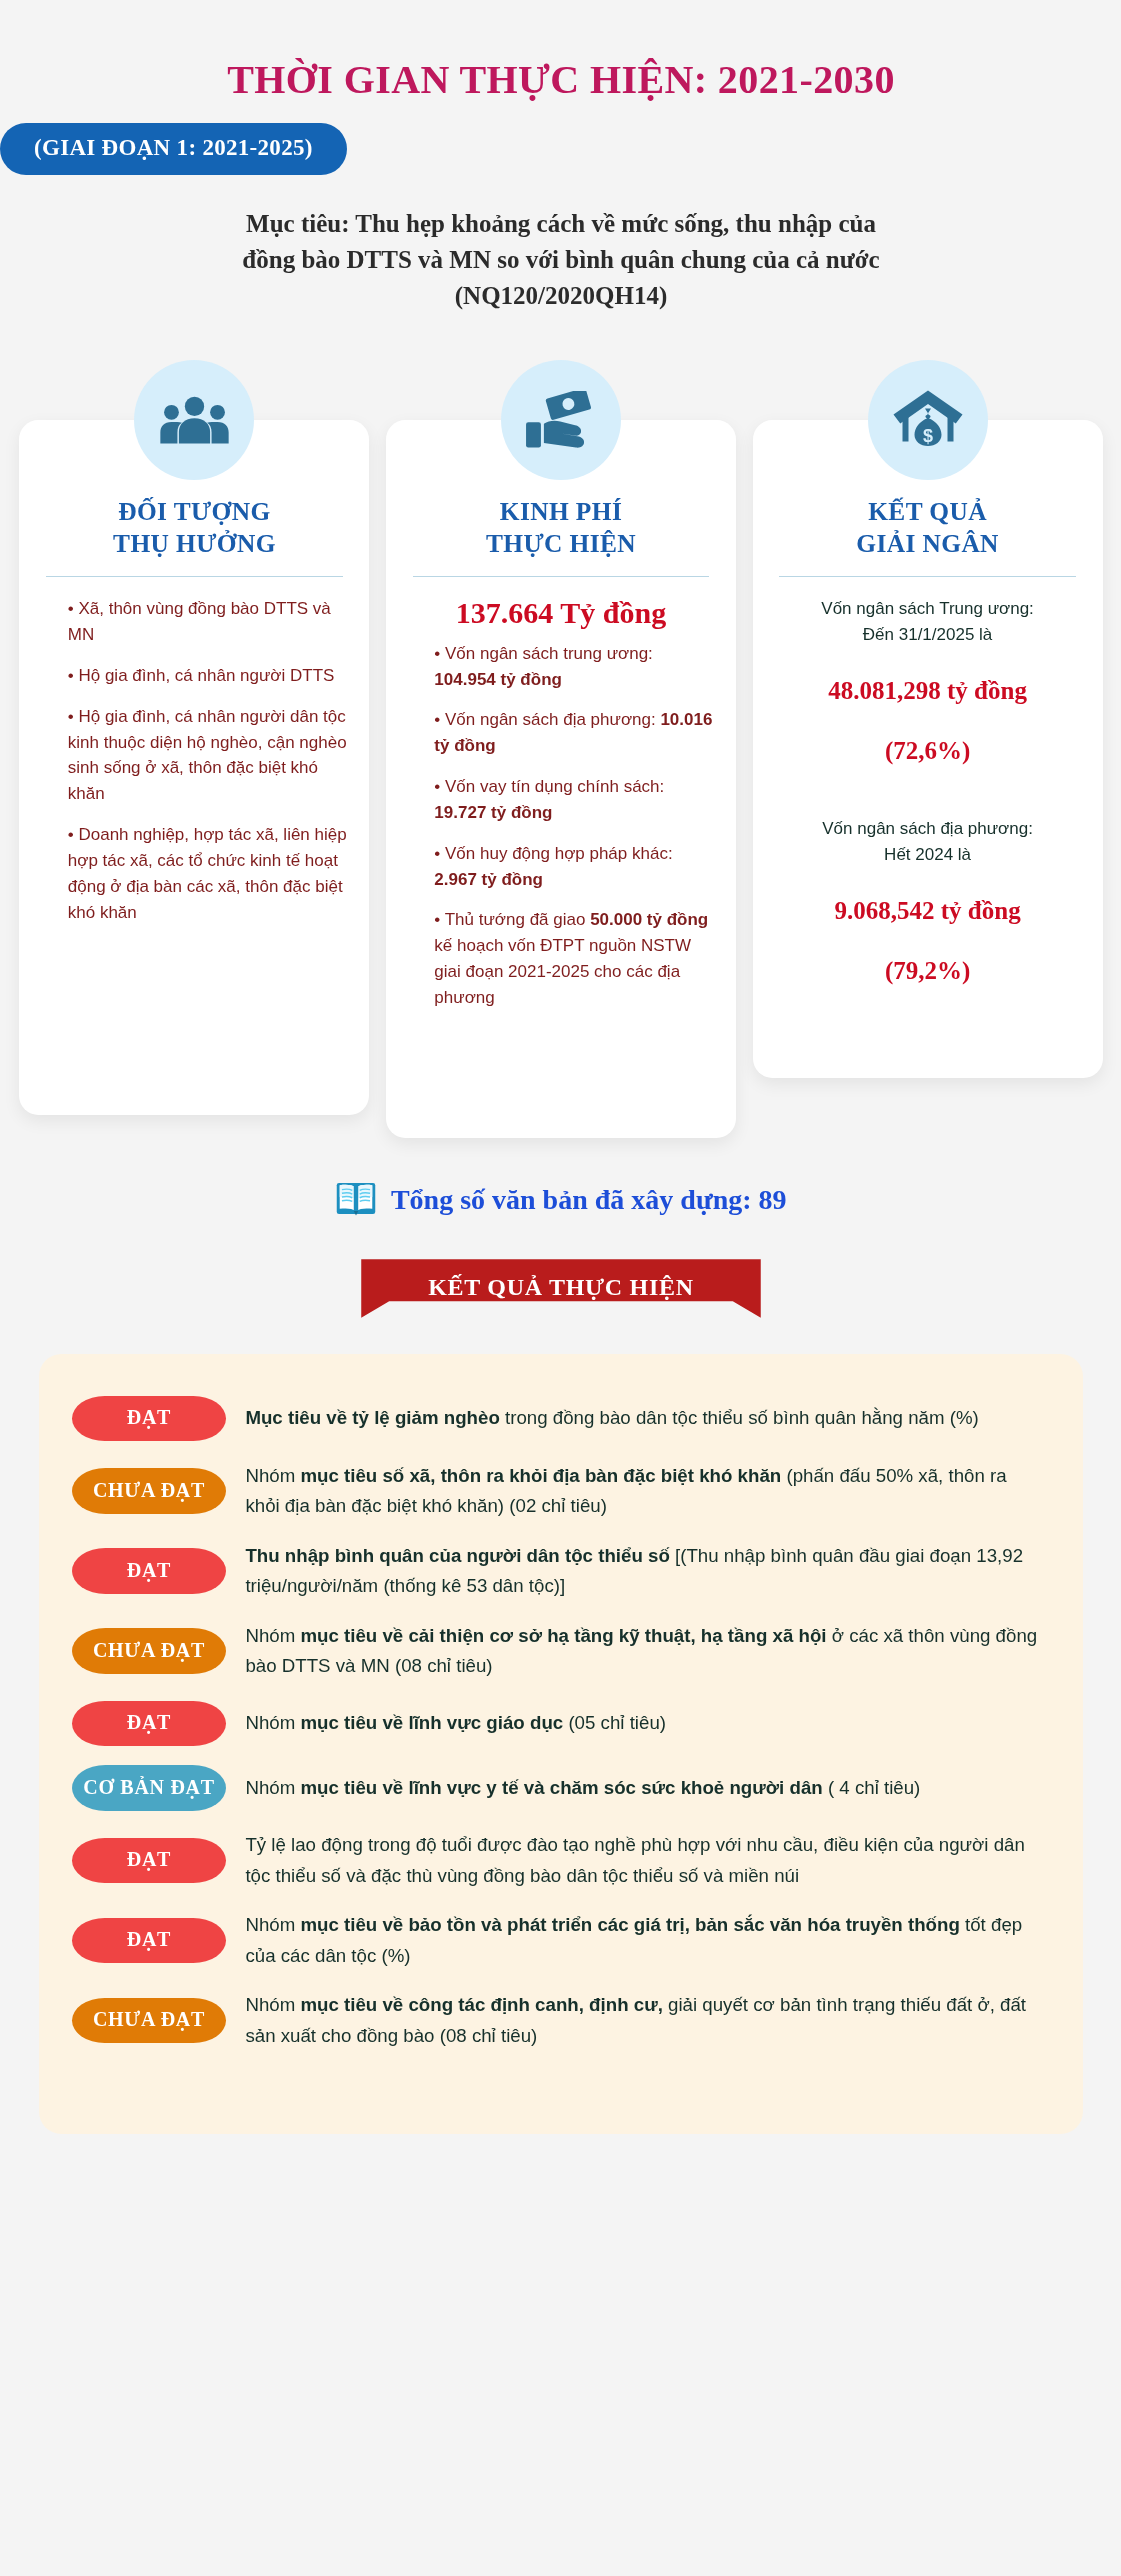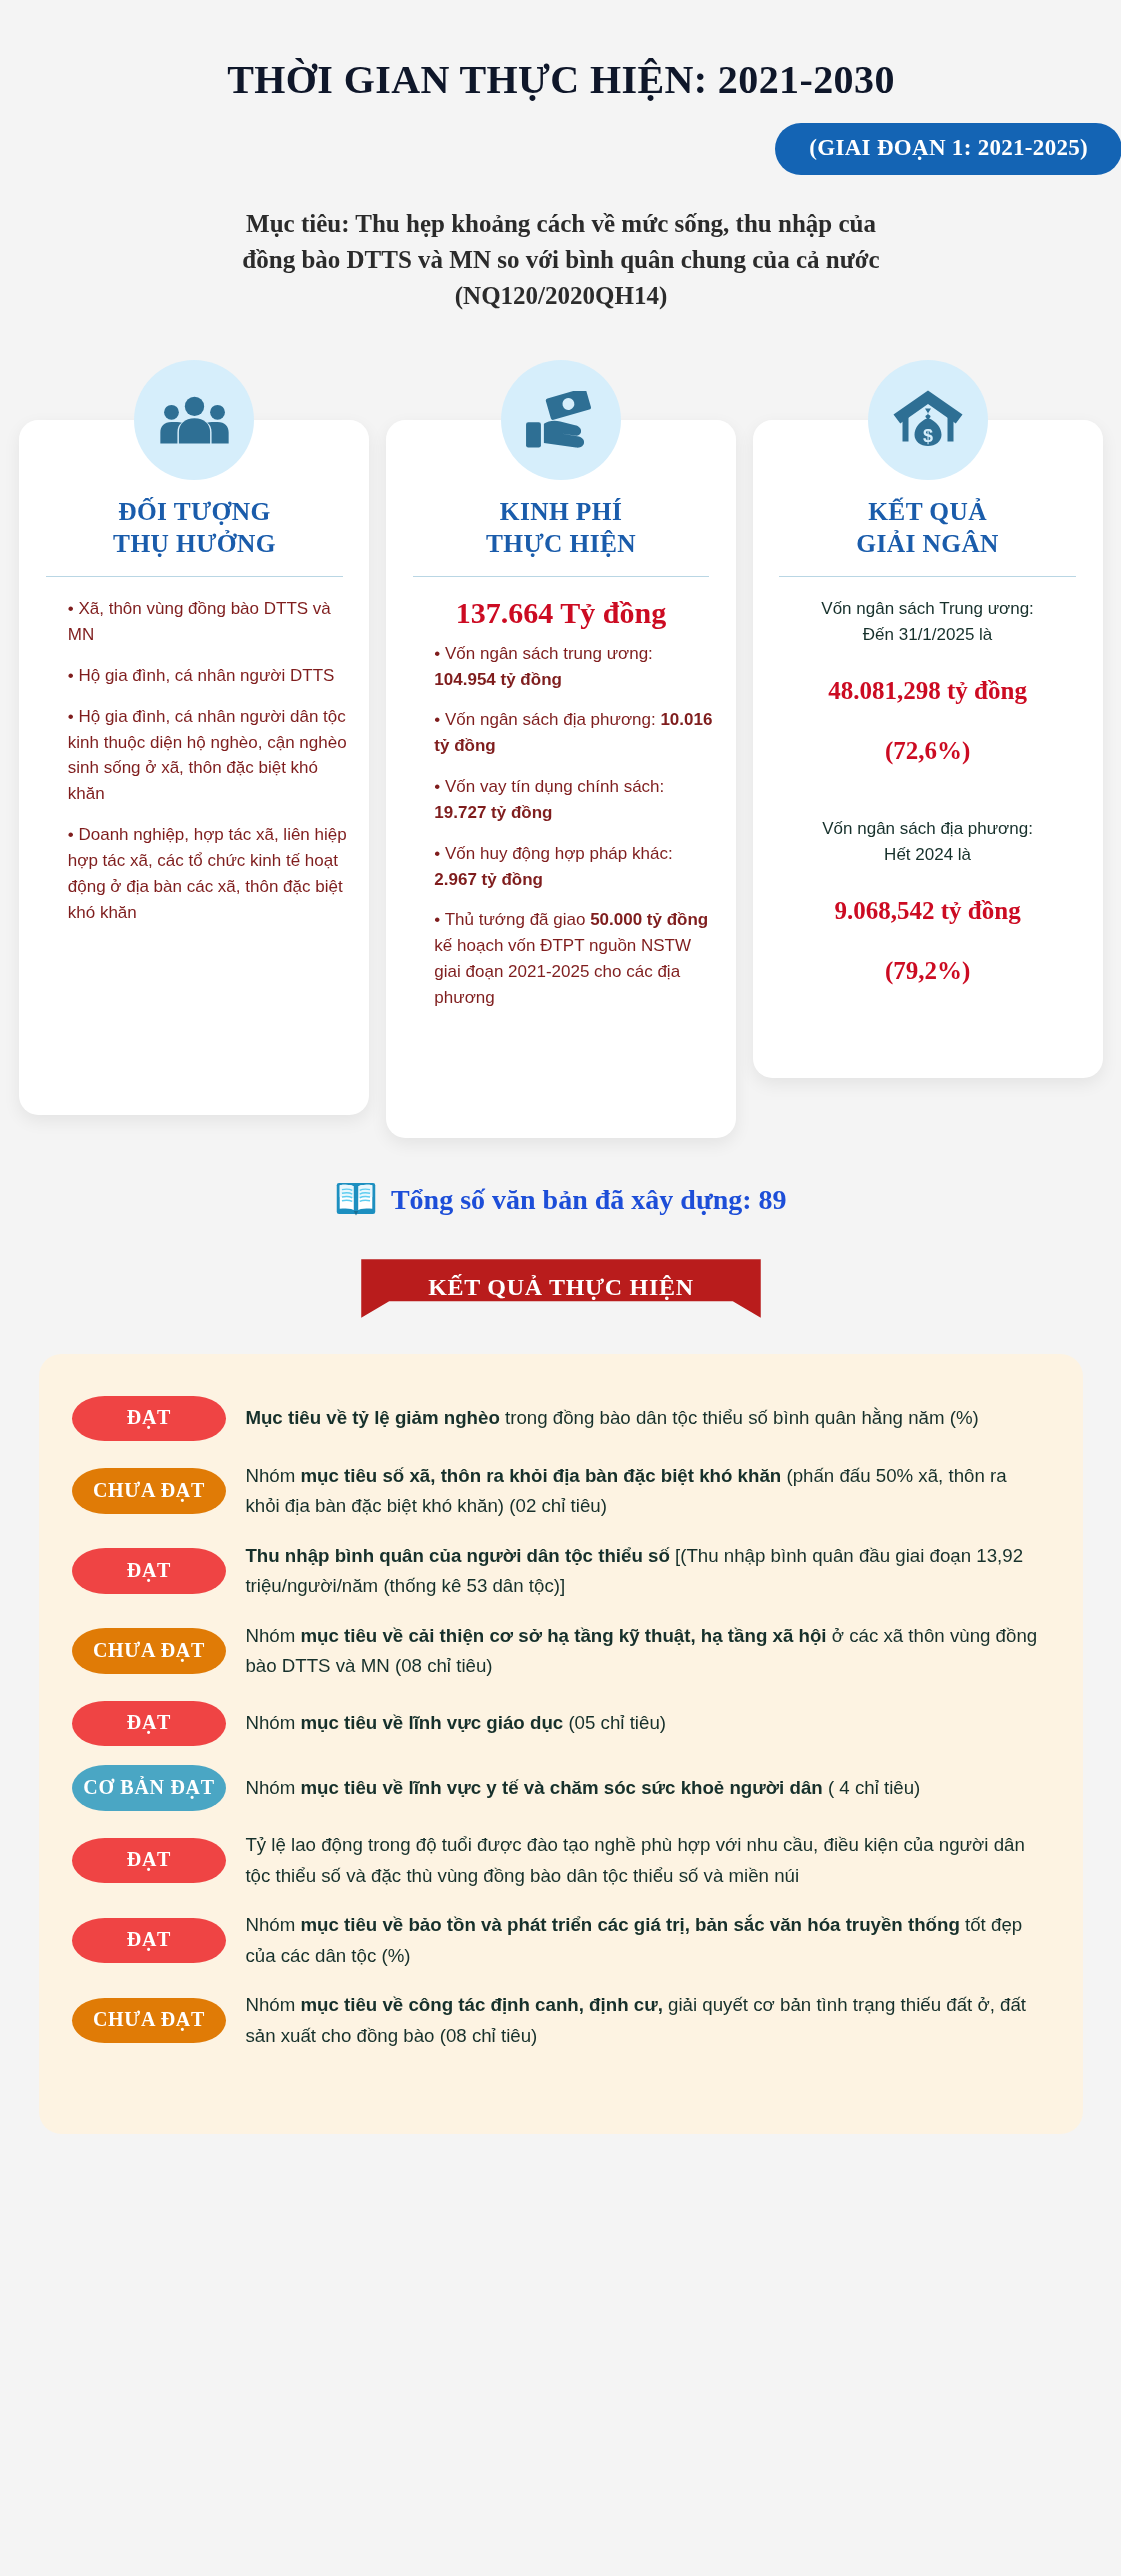--- a/index.html
+++ b/index.html
@@ -16,24 +16,24 @@
     overflow: hidden;
   }
 
   
   .header { padding-top: 58px; text-align: center; }
   .main-title {
     font-family: "Liberation Serif", serif;
     font-weight: 700;
     font-size: 40px;
     letter-spacing: 0.4px;
-    color: #0f172a;
+    color: #be185d;
     line-height: 1.1;
   }
-  .phase-pill-wrap { margin-top: 21px; display: flex; justify-content: flex-end; }
+  .phase-pill-wrap { margin-top: 21px; display: flex; justify-content: flex-start; }
   .phase-pill {
     background: #1464b4;
     color: #ffffff;
     font-family: "Liberation Serif", serif;
     font-weight: 700;
     font-size: 23px;
     padding: 12px 34px 13.5px;
     border-radius: 33px;
     letter-spacing: 0.3px;
     display: inline-block;

